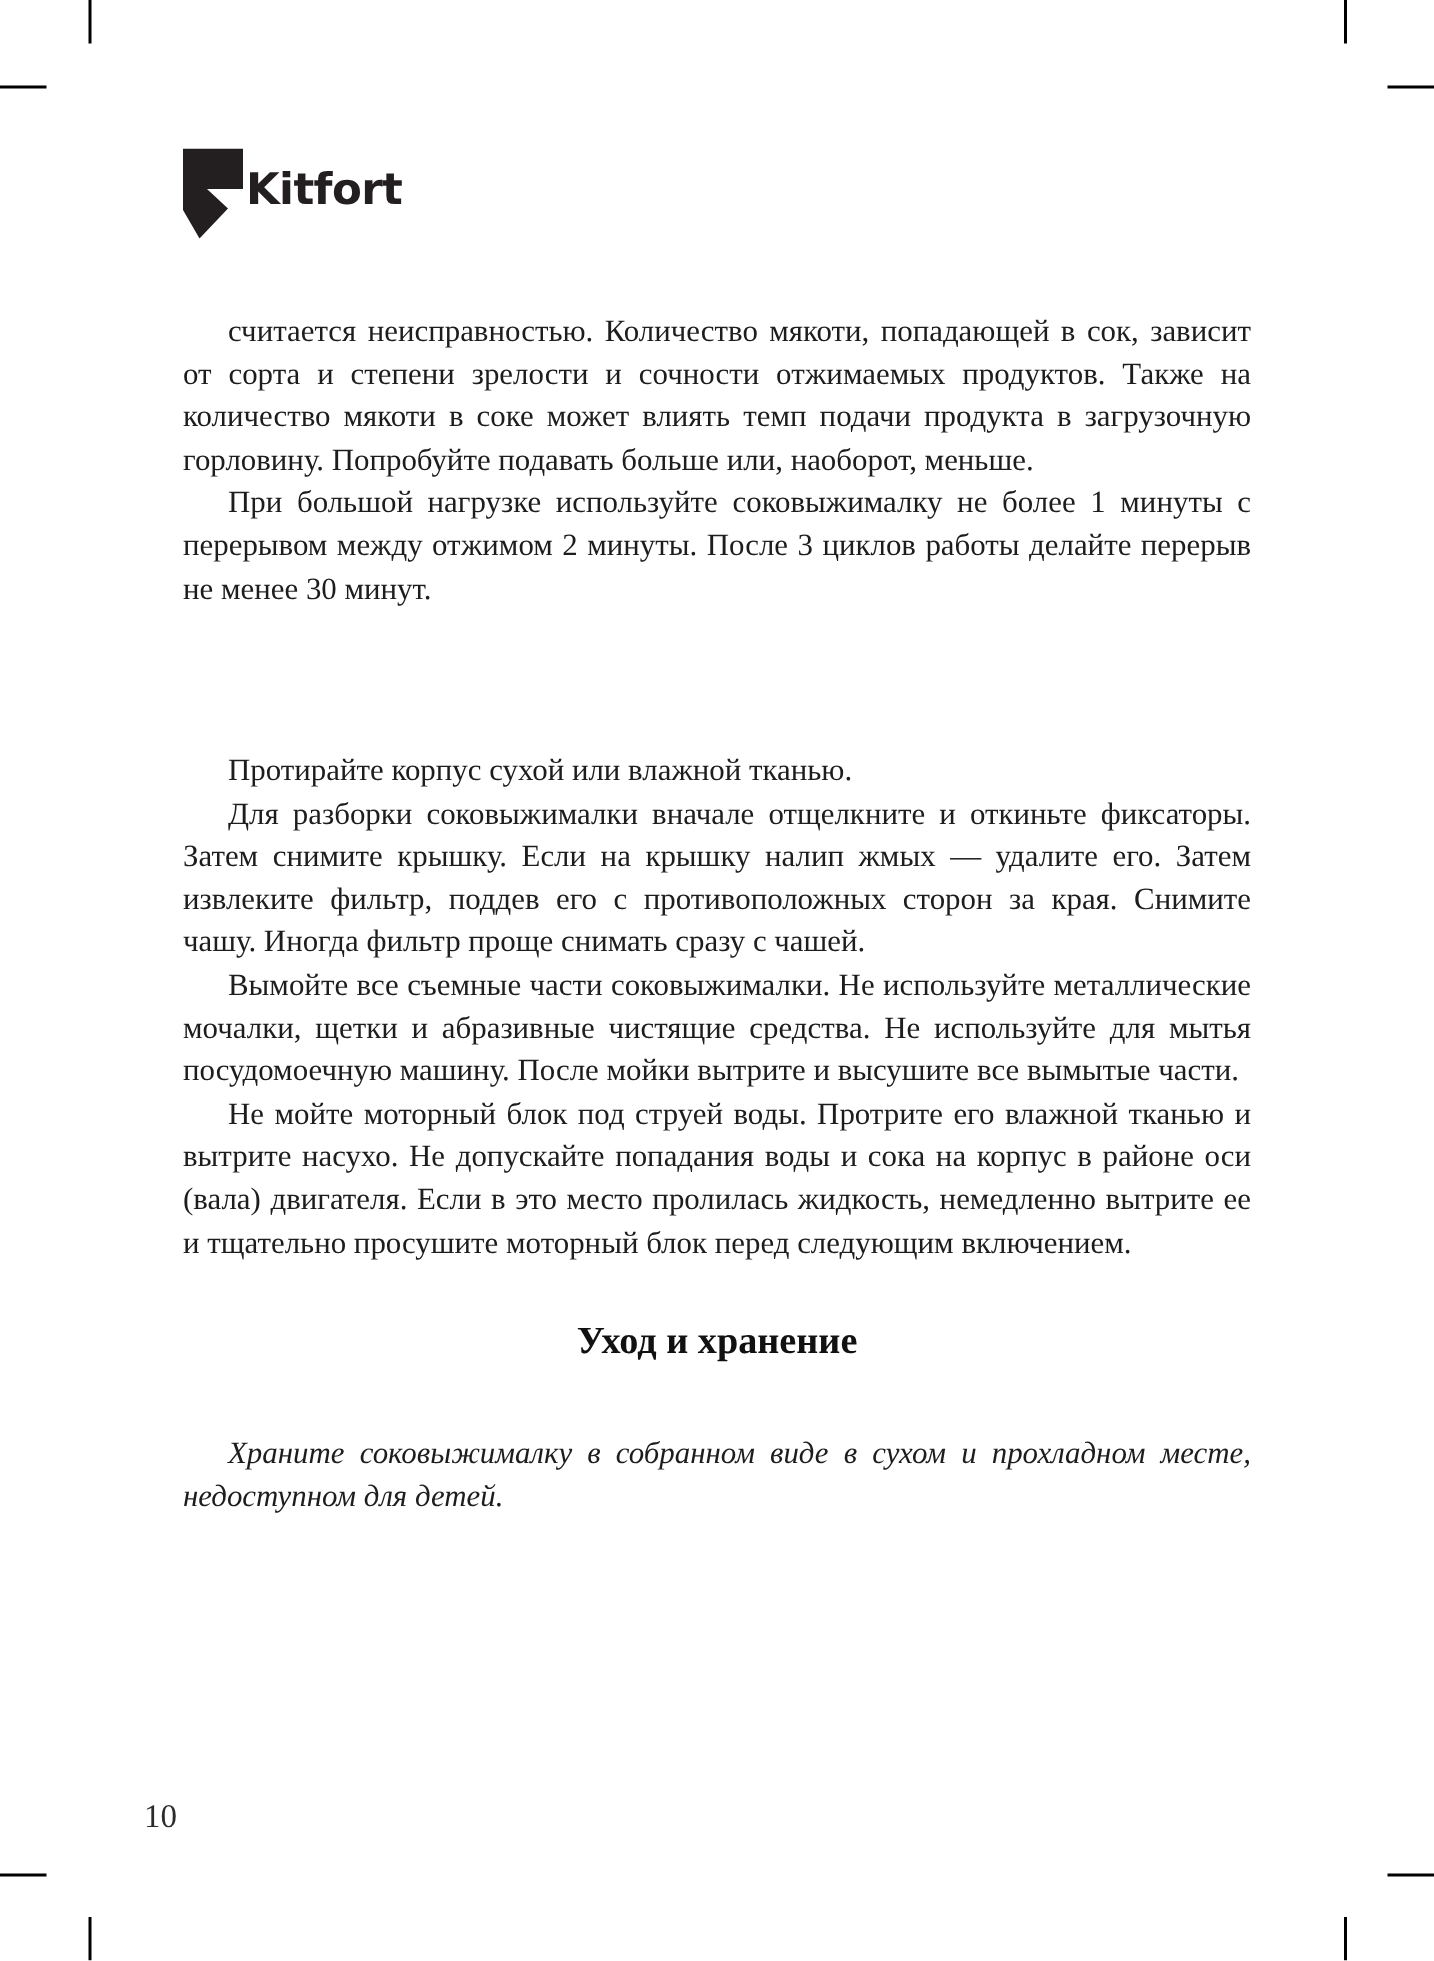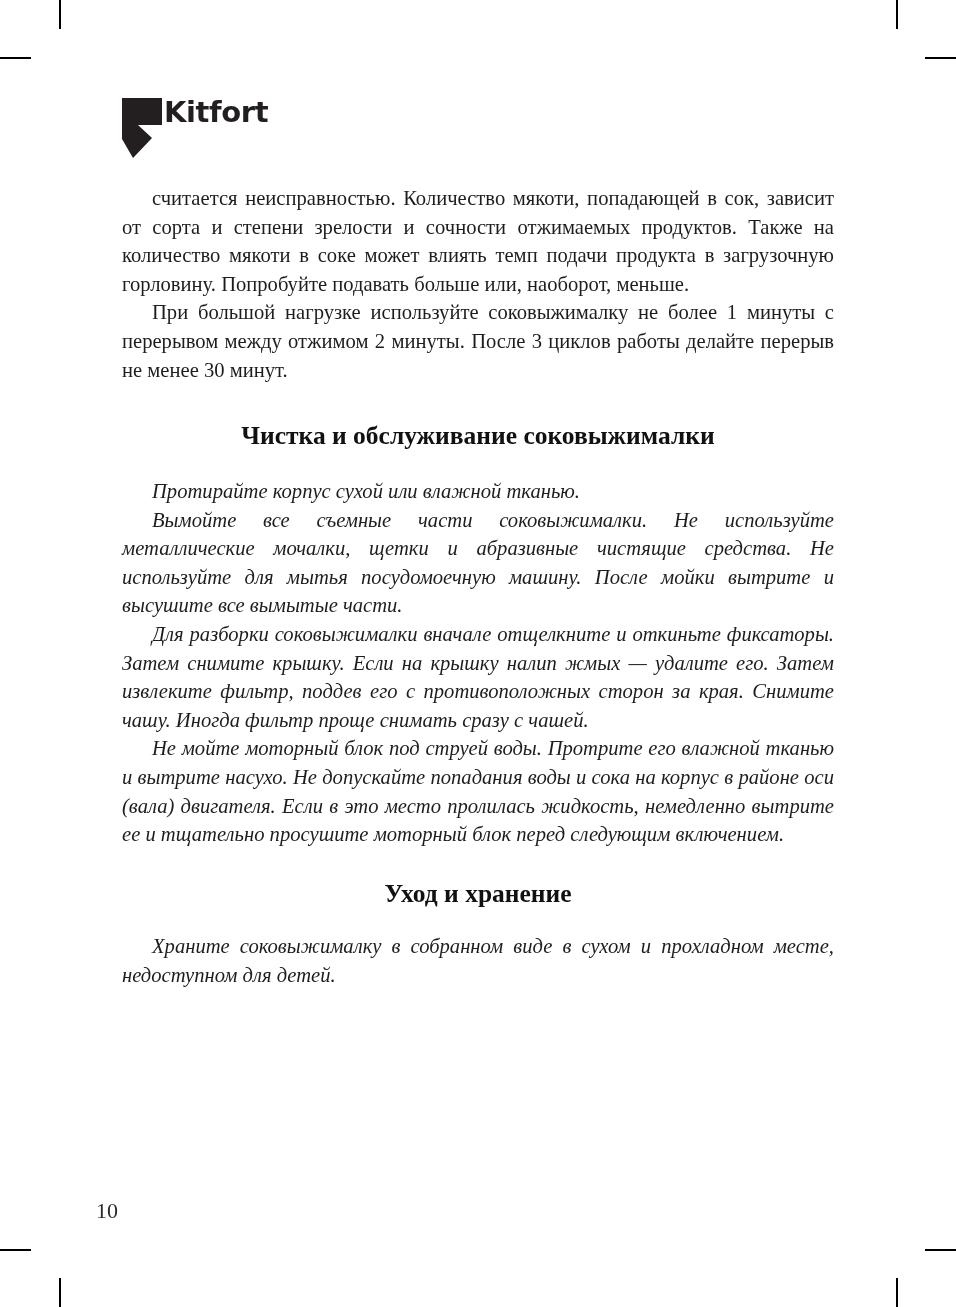--- a/index.html
+++ b/index.html
@@ -41,21 +41,21 @@
     width: 712px;
     height: 1307px;
   }
 
   
   .logo {
     position: absolute;
     left: 0;
     top: 98px;
     display: flex;
-    align-items: flex-start;
+    align-items: center;
     height: 62px;
   }
   .logo-mark {
     width: 40px;
     height: 60px;
     position: relative;
     flex: 0 0 auto;
   }
   .logo-mark .flag {
     position: absolute;
@@ -78,20 +78,21 @@
   
   .body-text {
     position: absolute;
     left: 0;
     width: 712px;
     font-size: 20.6px;
     line-height: 28.6px;
     text-align: justify;
     text-justify: inter-word;
     color: #1d1d1d;
+    margin-top: 23px;
   }
   .body-text p {
     margin: 0;
     text-indent: 30px;
   }
 
   h2.section-title {
     margin: 0;
     font-family: "Liberation Serif", "DejaVu Serif", serif;
     font-weight: bold;
@@ -99,21 +100,21 @@
     line-height: 30px;
     text-align: center;
     color: #111111;
     position: absolute;
     left: 0;
     width: 712px;
   }
 
   .blk-intro     { top: 184px; }
   .hdr-cleaning  { top: 421px; }
-  .blk-cleaning  { top: 477px; font-style: italic; }
+  .blk-cleaning  { top: 477px; }
   .hdr-storage   { top: 879px; }
   .blk-storage   { top: 932px; font-style: italic; }
 
   .page-number {
     position: absolute;
     left: -26px;
     top: 1200px;
     font-size: 22px;
     line-height: 22px;
     color: #2b2b2b;
@@ -140,26 +141,25 @@
       </svg>
     </div>
     <div class="logo-word">Kitfort</div>
   </div>
 
   <div class="body-text blk-intro">
     <p>считается неисправностью. Количество мякоти, попадающей в сок, зависит от сорта и степени зрелости и сочности отжимаемых продуктов. Также на количество мякоти в соке может влиять темп подачи продукта в загрузочную горловину. Попробуйте подавать больше или, наоборот, меньше.</p>
     <p>При большой нагрузке используйте соковыжималку не более 1 минуты с перерывом между отжимом 2 минуты. После 3 циклов работы делайте перерыв не менее 30 минут.</p>
   </div>
 
-  <h2 class="section-title hdr-cleaning">Чистка и обслуживание соковыжималки</h2>
 
   <div class="body-text blk-cleaning">
     <p>Протирайте корпус сухой или влажной тканью.</p>
+    <p>Для разборки соковыжималки вначале отщелкните и откиньте фиксаторы. Затем снимите крышку. Если на крышку налип жмых — удалите его. Затем извлеките фильтр, поддев его с противоположных сторон за края. Снимите чашу. Иногда фильтр проще снимать сразу с чашей.</p>
     <p>Вымойте все съемные части соковыжималки. Не используйте металлические мочалки, щетки и абразивные чистящие средства. Не используйте для мытья посудомоечную машину. После мойки вытрите и высушите все вымытые части.</p>
-    <p>Для разборки соковыжималки вначале отщелкните и откиньте фиксаторы. Затем снимите крышку. Если на крышку налип жмых — удалите его. Затем извлеките фильтр, поддев его с противоположных сторон за края. Снимите чашу. Иногда фильтр проще снимать сразу с чашей.</p>
     <p>Не мойте моторный блок под струей воды. Протрите его влажной тканью и вытрите насухо. Не допускайте попадания воды и сока на корпус в районе оси (вала) двигателя. Если в это место пролилась жидкость, немедленно вытрите ее и тщательно просушите моторный блок перед следующим включением.</p>
   </div>
 
   <h2 class="section-title hdr-storage">Уход и хранение</h2>
 
   <div class="body-text blk-storage">
     <p>Храните соковыжималку в собранном виде в сухом и прохладном месте, недоступном для детей.</p>
   </div>
 
   <div class="page-number">10</div>

